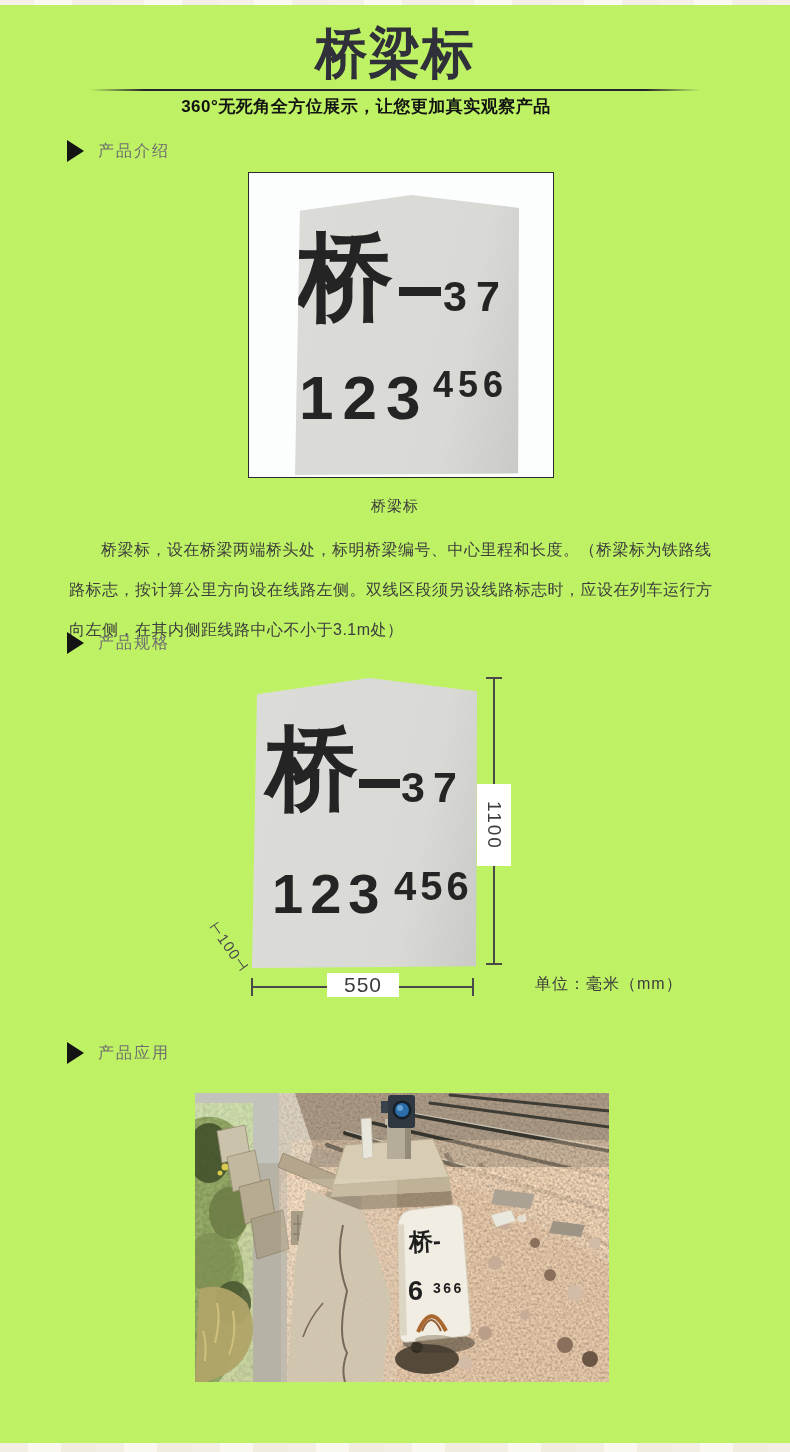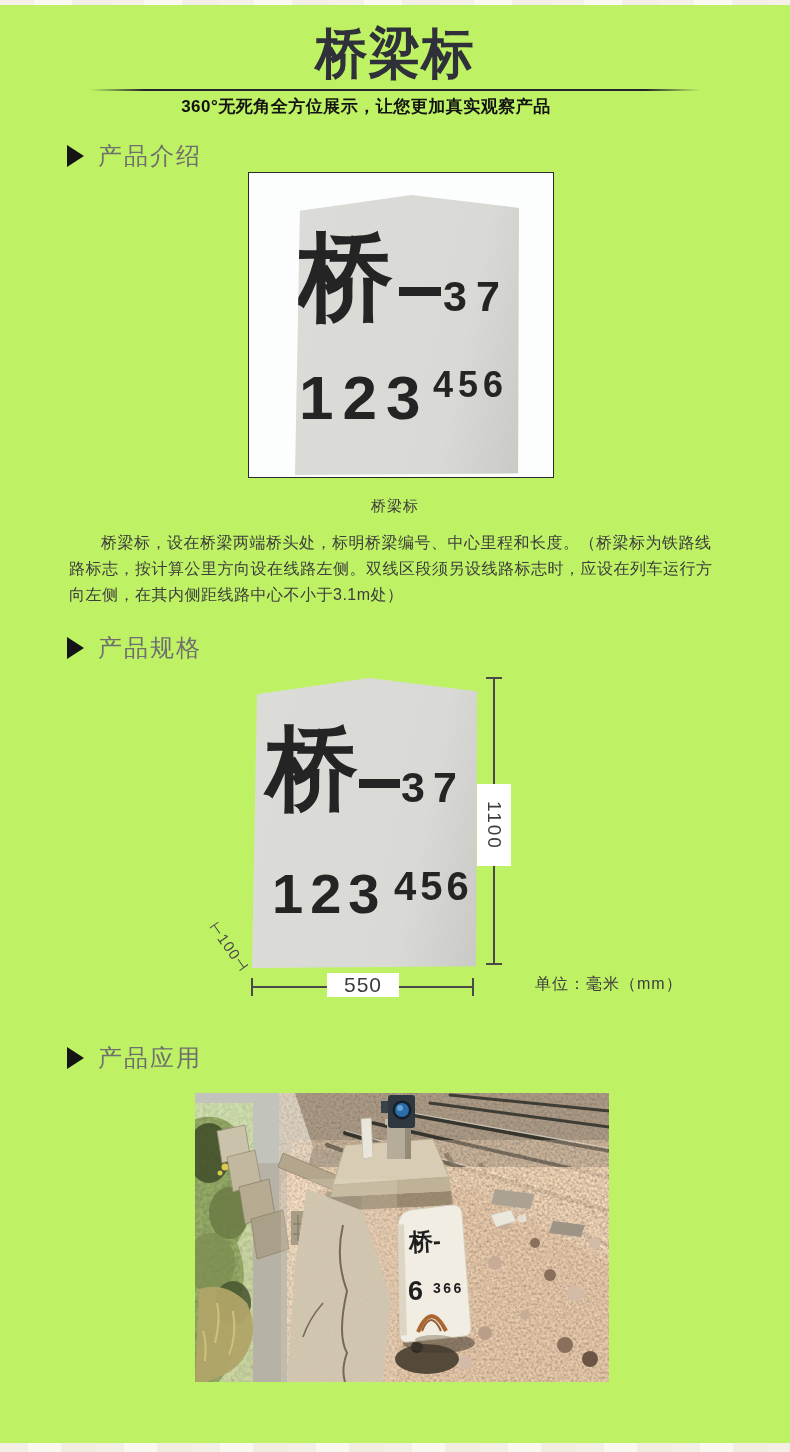--- a/index.html
+++ b/index.html
@@ -19,21 +19,21 @@
     text-align:center; font-size:52px; line-height:62px; font-weight:900;
     color:#30303a; letter-spacing:1px; transform:scaleY(1.04); }
   .title-divider { position:absolute; top:89px; left:90px; width:610px; height:2px;
     background:linear-gradient(90deg, rgba(34,34,40,0) 0%, #24242a 9%, #24242a 91%, rgba(34,34,40,0) 100%); }
   .subtitle { position:absolute; top:95px; left:0; width:732px; text-align:center;
     font-size:17px; font-weight:bold; color:#121212; letter-spacing:0.5px; }
 
   .section-header { position:absolute; display:flex; align-items:center; }
   .section-header .tri { width:0; height:0; border-left:17px solid #141414;
     border-top:11px solid transparent; border-bottom:11px solid transparent; margin-right:14px; }
-  .section-header .lbl { font-size:24px; color:#6f6f6f; letter-spacing:2px; }
+  .section-header .lbl { font-size:16px; color:#6f6f6f; letter-spacing:2px; }
   #intro-header { left:67px; top:140px; }
   #spec-header  { left:67px; top:632px; }
   #app-header   { left:67px; top:1042px; }
 
   .intro-figure { position:absolute; left:248px; top:172px; width:306px; height:306px;
     border:1px solid #2b2b2b; background:#fcfdfd; }
 
   .stone { position:absolute;
     background:linear-gradient(102deg,#dbdbd8 0%, #d9d9d6 70%, #c9c9c5 100%);
     clip-path:polygon(2.2% 5.6%, 52% 0%, 100% 4.6%, 99.6% 99.4%, 0% 100%); }
@@ -50,21 +50,21 @@
   .stone-spec { left:252px; top:678px; width:225px; height:290px; }
   .stone-spec .char { left:14px;  top:44px;  font-size:92px; }
   .stone-spec .dash { left:107px; top:101px; width:41px; height:9px; }
   .stone-spec .num  { left:149px; top:88px;  font-size:43px; letter-spacing:8px; }
   .stone-spec .m1   { left:20px;  top:188px; font-size:56px; letter-spacing:7px; }
   .stone-spec .m2   { left:142px; top:188px; font-size:40px; letter-spacing:4px; }
 
   .intro-caption { position:absolute; top:497px; left:0; width:790px; text-align:center;
     font-size:15px; color:#3c3c3c; letter-spacing:1px; }
   .intro-desc { position:absolute; left:69px; top:530px; width:652px;
-    font-size:16px; line-height:26px; color:#3d3d3d; text-indent:2em; letter-spacing:0.5px; }
+    font-size:16px; line-height:40px; color:#3d3d3d; text-indent:2em; letter-spacing:0.5px; }
 
   .dim { position:absolute; background:#4a4a4a; }
   #vdim-line  { left:493px; top:678px; width:2px; height:287px; }
   #vdim-tick-top    { left:486px; top:677px; width:16px; height:2px; }
   #vdim-tick-bottom { left:486px; top:963px; width:16px; height:2px; }
   #vdim-label { position:absolute; left:477px; top:784px; width:34px; height:82px;
     background:#ffffff; display:flex; align-items:center; justify-content:center;
     writing-mode:vertical-rl; font-size:19px; color:#3c3c3c; letter-spacing:2px; }
   #hdim-line  { left:252px; top:986px; width:222px; height:2px; }
   #hdim-tick-left  { left:251px; top:978px; width:2px; height:18px; }

